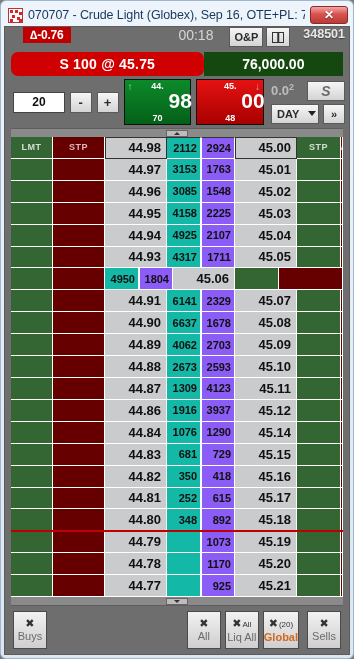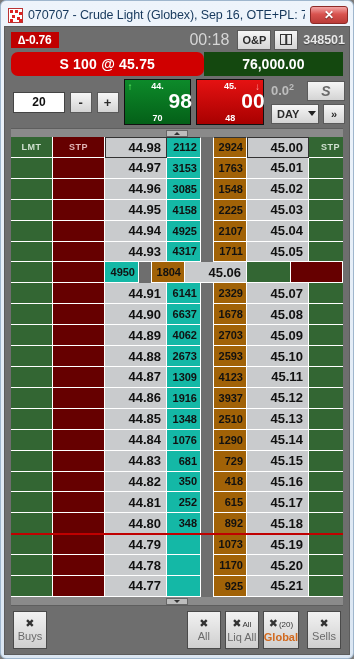--- a/index.html
+++ b/index.html
@@ -49,50 +49,50 @@
     text-shadow: 0 1px 1px rgba(0,0,0,.5);
   }
   
   .panel {
     flex: 1 1 auto; background: #6e6e6e;
     border: 1px solid #5c5c5c;
     display: flex; flex-direction: column;
   }
   
   .statusrow {
-    height: 25px; display: flex; align-items: center;
-    padding: 0 4px 0 0; flex: 0 0 auto; position: relative;
+    height: 25px; display: flex; 
+    padding: 0 4px 0 12px; flex: 0 0 auto; position: relative;
   }
   .delta {
     height: 16px; margin-left: 6px; padding: 0 7px;
     background: #c00000; color: #fff;
     font-size: 12px; font-weight: bold;
     display: flex; align-items: center; letter-spacing: -0.2px;
   }
   .statusrow .spacer { flex: 1 1 auto; }
-  .clock { color: #d6d6d6; font-size: 16px; margin-right: 8px; }
+  .clock { color: #d6d6d6; font-size: 14px; margin-right: 16px; }
   .btn-sq {
     background: linear-gradient(180deg,#f6f6f6,#d4d4d4);
     border: 1px solid #5a5a5a; color: #2b2b2b;
     display: flex; align-items: center; justify-content: center;
     font-size: 11px;
   }
   .op-btn { height: 20px; padding: 0 4px; font-weight: bold; }
   .cols-btn { height: 20px; width: 24px; margin-left: 3px; }
   .cols-glyph {
     width: 12px; height: 11px; border: 1.5px solid #333;
     position: relative;
   }
   .cols-glyph:after {
     content:""; position: absolute; left: 50%; top: 0; bottom: 0;
     width: 1.5px; background: #333; transform: translateX(-50%);
   }
   .acct {
     color: #e8e8e8; font-size: 12.5px; font-weight: bold;
-    margin-left: 5px; text-shadow: 0 1px 1px rgba(0,0,0,.4);
+    margin-left: 13px; text-shadow: 0 1px 1px rgba(0,0,0,.4);
   }
   
   .orderbar { height: 24px; display: flex; margin: 0 6px 0 6px; flex: 0 0 auto; }
   .order-sell {
     flex: 1 1 58%; background: #d00000; color: #fff;
     font-size: 14px; font-weight: bold;
     display: flex; align-items: center; justify-content: center;
     letter-spacing: 0.2px;
     border-radius: 7px;
   }
@@ -198,23 +198,23 @@
   .c-lmt-l { flex: 0 0 42px; background: #336633; color: #cfe0cf;
     justify-content: center; font-weight: bold; font-size: 9px; letter-spacing: .5px; }
   .c-stp-l { flex: 0 0 52px; background: #660000; color: #e0b5b5;
     justify-content: center; font-weight: bold; font-size: 9px; letter-spacing: .5px; }
   .c-bid-p { flex: 0 0 62px; background: #c9cbcd; color: #111;
     justify-content: flex-end; padding-right: 5px;
     font-size: 13px; font-weight: bold; }
   .c-bid-q { flex: 0 0 34px; background: #14b8a6; color: #111;
     justify-content: flex-end; padding-right: 3px;
     font-size: 11px; font-weight: bold; }
-  .c-ask-q { flex: 0 0 34px; background: #a16207; color: #111;
+  .c-ask-q { flex: 0 0 34px; background: #8b5cf6; color: #111;
     justify-content: flex-end; padding-right: 3px;
-    font-size: 11px; font-weight: bold; border-left: 1px solid #fff; margin-left: 12px; }
+    font-size: 11px; font-weight: bold; border-left: 1px solid #fff; }
   .c-ask-p { flex: 0 0 62px; background: #c9cbcd; color: #111;
     justify-content: flex-end; padding-right: 5px;
     font-size: 13px; font-weight: bold; }
   .c-stp-r { flex: 0 0 44px; background: #336633; color: #cfe0cf;
     justify-content: center; font-weight: bold; font-size: 9px; letter-spacing: .5px; }
   .c-lmt-r { flex: 1 1 auto; background: #660000; color: #e0b5b5;
     justify-content: center; font-weight: bold; font-size: 9px; letter-spacing: .5px; }
   .lrow.hdr .c-bid-p, .lrow.hdr .c-ask-p { border: 1px solid #333; }
   .lrow.hdr .c-bid-q, .lrow.hdr .c-ask-q { border-top: 1px solid #333; }
   
@@ -448,30 +448,20 @@
           <div class="cell c-bid-p">44.86</div>
           <div class="cell c-bid-q">1916</div>
           <div class="cell c-ask-q">3937</div>
           <div class="cell c-ask-p">45.12</div>
           <div class="cell c-stp-r"></div>
           <div class="cell c-lmt-r"></div>
         </div>
         <div class="lrow">
           <div class="cell c-lmt-l"></div>
           <div class="cell c-stp-l"></div>
-          <div class="cell c-bid-p">44.85</div>
-          <div class="cell c-bid-q">1348</div>
-          <div class="cell c-ask-q">2510</div>
-          <div class="cell c-ask-p">45.13</div>
-          <div class="cell c-stp-r"></div>
-          <div class="cell c-lmt-r"></div>
-        </div>
-        <div class="lrow">
-          <div class="cell c-lmt-l"></div>
-          <div class="cell c-stp-l"></div>
           <div class="cell c-bid-p">44.84</div>
           <div class="cell c-bid-q">1076</div>
           <div class="cell c-ask-q">1290</div>
           <div class="cell c-ask-p">45.14</div>
           <div class="cell c-stp-r"></div>
           <div class="cell c-lmt-r"></div>
         </div>
         <div class="lrow">
           <div class="cell c-lmt-l"></div>
           <div class="cell c-stp-l"></div>

